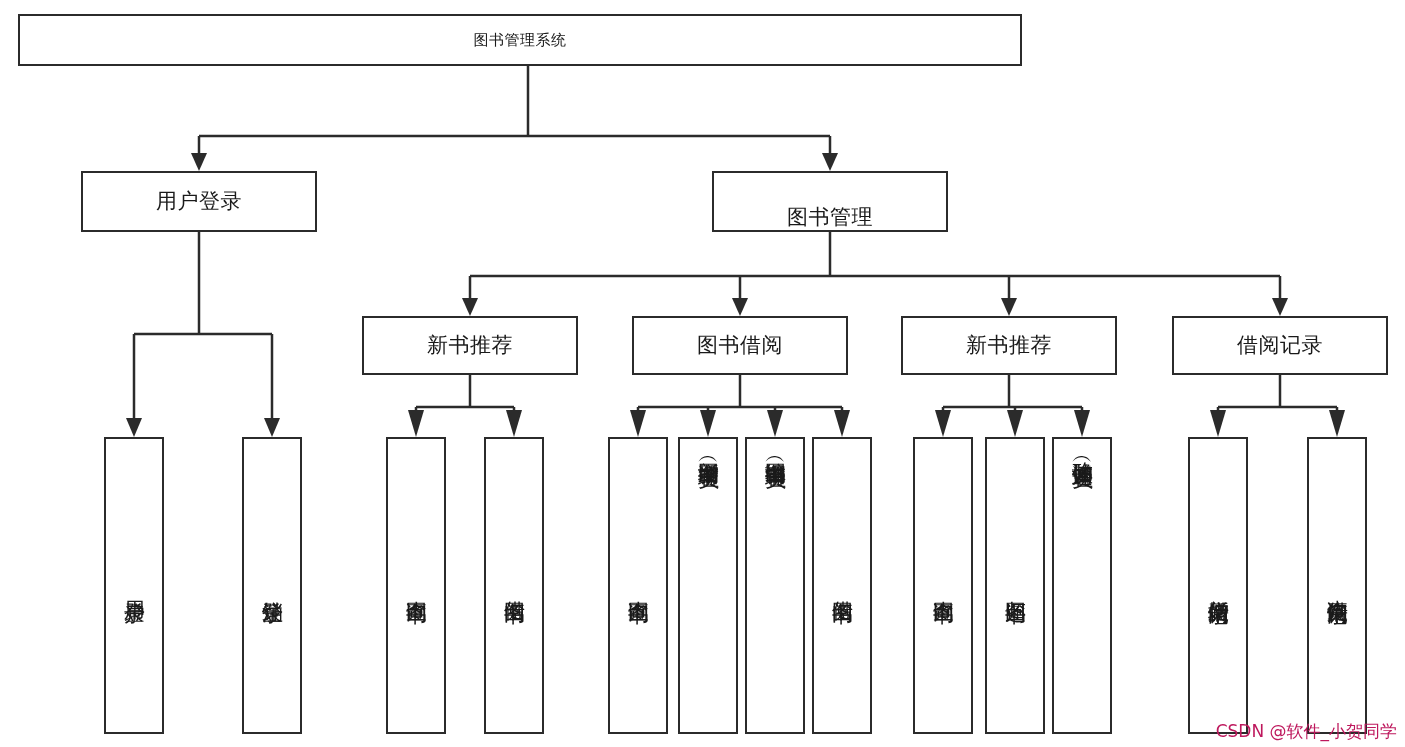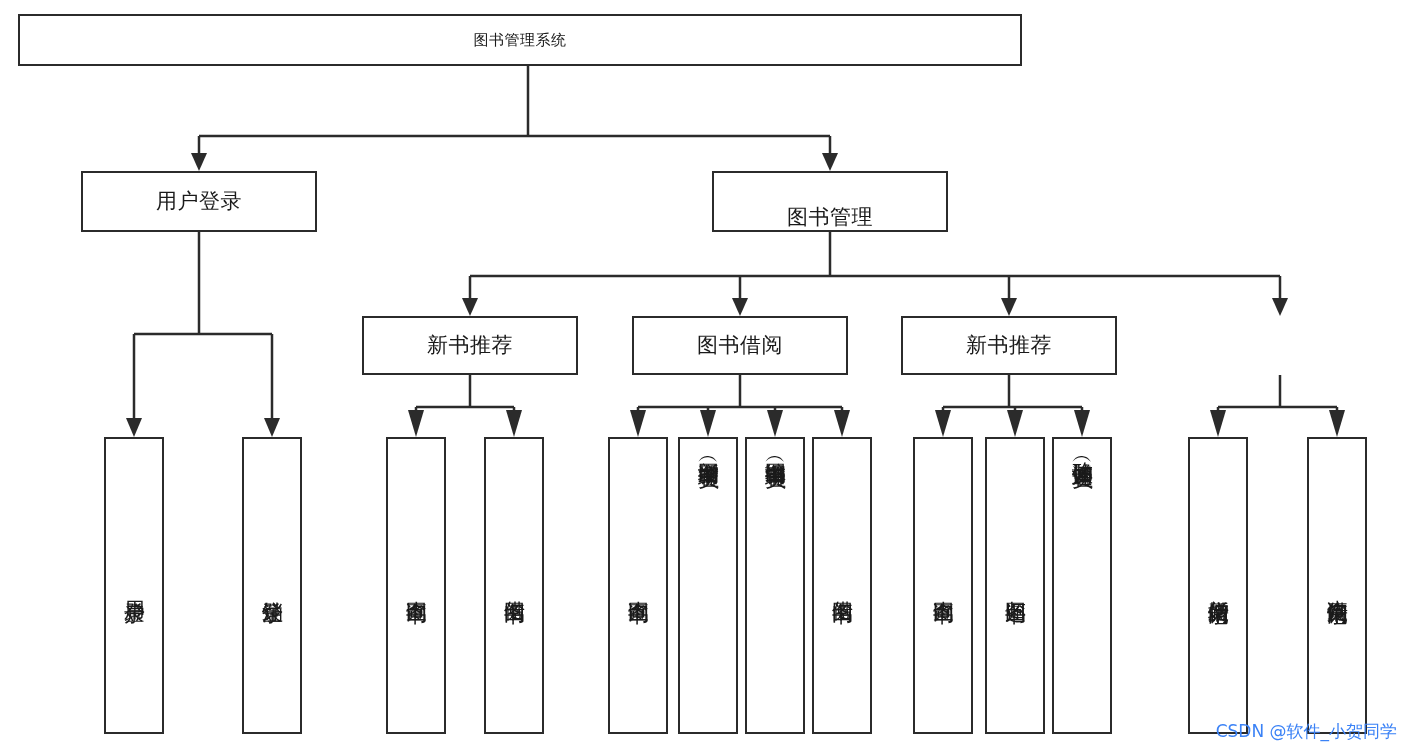--- a/index.html
+++ b/index.html
@@ -69,21 +69,21 @@
     stroke-width: 2.5;
     fill: none;
   }
   .arrowhead { fill: #2b2b2b; }
 
   #watermark {
     position: absolute;
     right: 8px;
     bottom: 4px;
     font-size: 17px;
-    color: #3b82f6;
+    color: #be185d;
     white-space: nowrap;
     font-family: "DejaVu Sans", "Liberation Sans", sans-serif;
   }
 </style>
 </head>
 <body>
 
 <div id="canvas">
 
   <svg id="wires" viewBox="0 0 1405 747">
@@ -161,20 +161,23 @@
 
   <div class="node h-node" style="left:632px; top:316px; width:216px; height:59px;">
     <span class="node-label">图书借阅</span>
   </div>
   <div class="node h-node" style="left:362px; top:316px; width:216px; height:59px;">
     <span class="node-label">新书推荐</span>
   </div>
   <div class="node h-node" style="left:901px; top:316px; width:216px; height:59px;">
     <span class="node-label">新书推荐</span>
   </div>
+  <div class="node h-node" style="left:1172px; top:316px; width:216px; height:59px;">
+    <span class="node-label">借阅记录</span>
+  </div>
 
   <div class="node v-node center-text" style="left:104px; top:437px; width:60px; height:297px;">
     <span class="node-label">用户登录</span>
   </div>
   <div class="node v-node center-text" style="left:242px; top:437px; width:60px; height:297px;">
     <span class="node-label">注销登录</span>
   </div>
 
   <div class="node v-node center-text" style="left:386px; top:437px; width:60px; height:297px;">
     <span class="node-label">查询图书</span>

